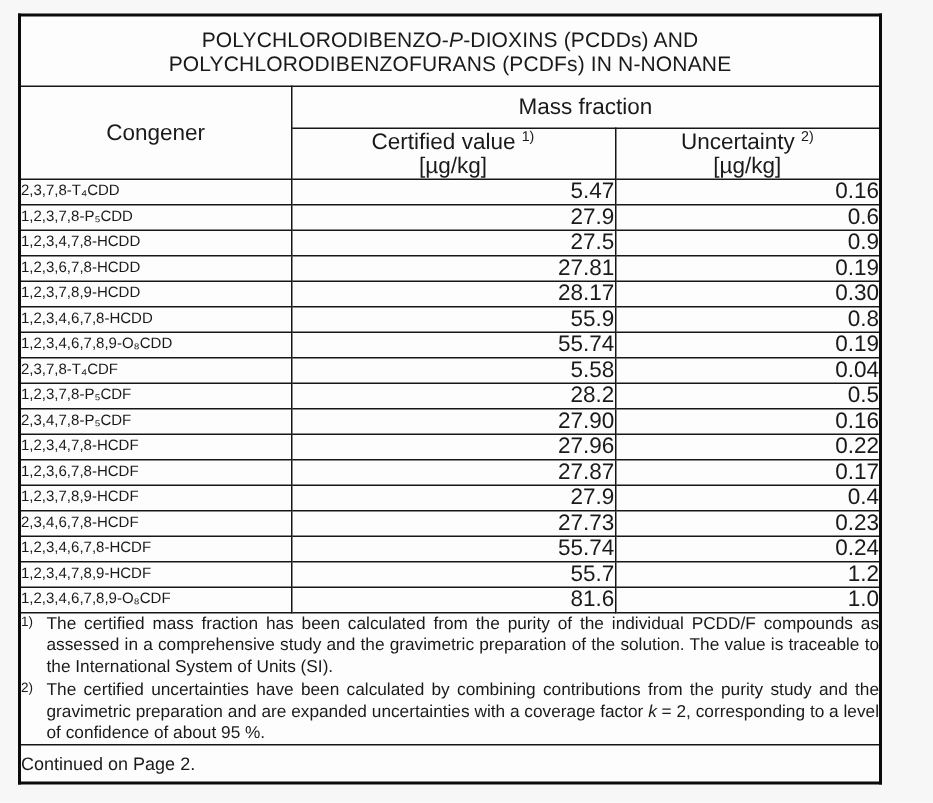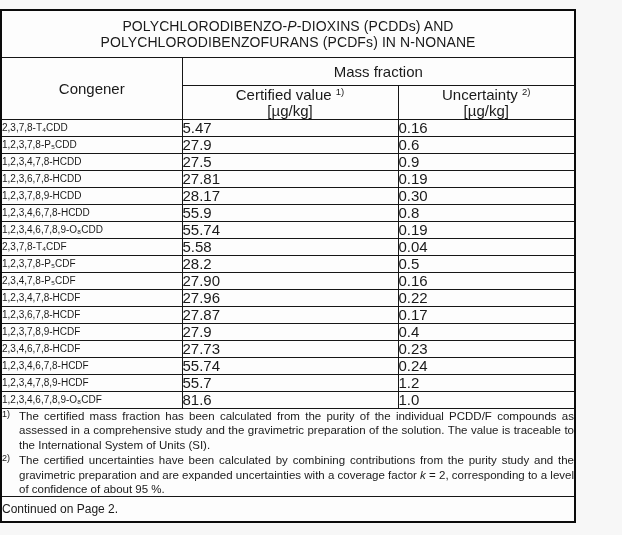--- a/index.html
+++ b/index.html
@@ -6,21 +6,21 @@
     margin: 0; padding: 0;
     width: 622px; height: 535px;
     background: #f7f7f7;
     font-family: "Liberation Sans", "DejaVu Sans", sans-serif;
     color: #1a1a1a;
     -webkit-font-smoothing: antialiased;
   }
   .page { position: relative; width: 622px; height: 535px; overflow: hidden; }
 
   table.cert-table {
-    position: absolute; left: 0; top: 9px;
+    position: absolute; left: 12px; top: 9px;
     width: 574px;
     border-collapse: collapse;
     table-layout: fixed;
     background: #fdfdfd;
     border: 2.5px solid #0b0b0b;
   }
   table.cert-table td, table.cert-table th {
     border: 1px solid #161616;
     padding: 0;
     font-weight: normal;
@@ -68,21 +68,21 @@
     font-size: 10px;
     line-height: 16px;
     height: 16px;
     padding-left: 2px;
     white-space: nowrap;
   }
   .row-val {
     font-size: 15px;
     line-height: 16px;
     height: 16px;
-    text-align: left;
+    text-align: right;
     white-space: nowrap;
   }
 
   .footnotes-cell {
     padding: 5px 10px 3px 6px;
     vertical-align: top;
   }
   .footnote {
     position: relative;
     padding-left: 17px;

